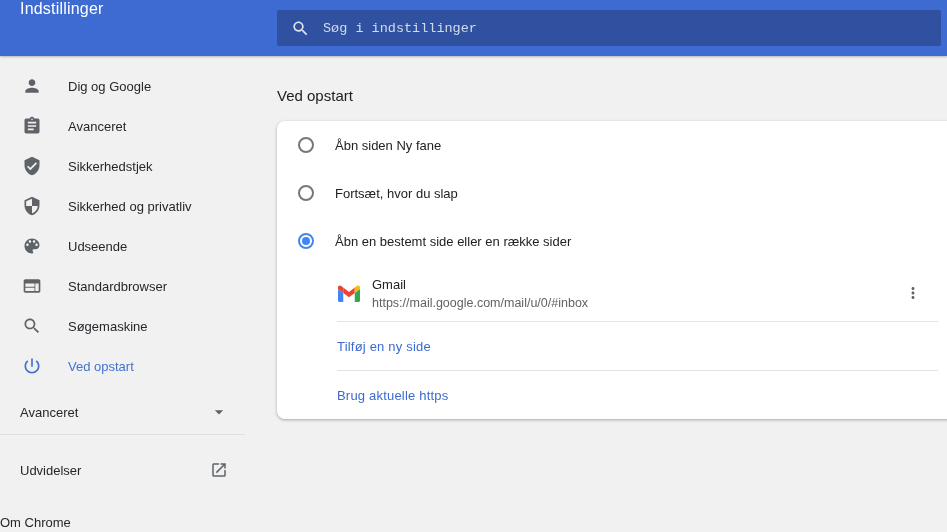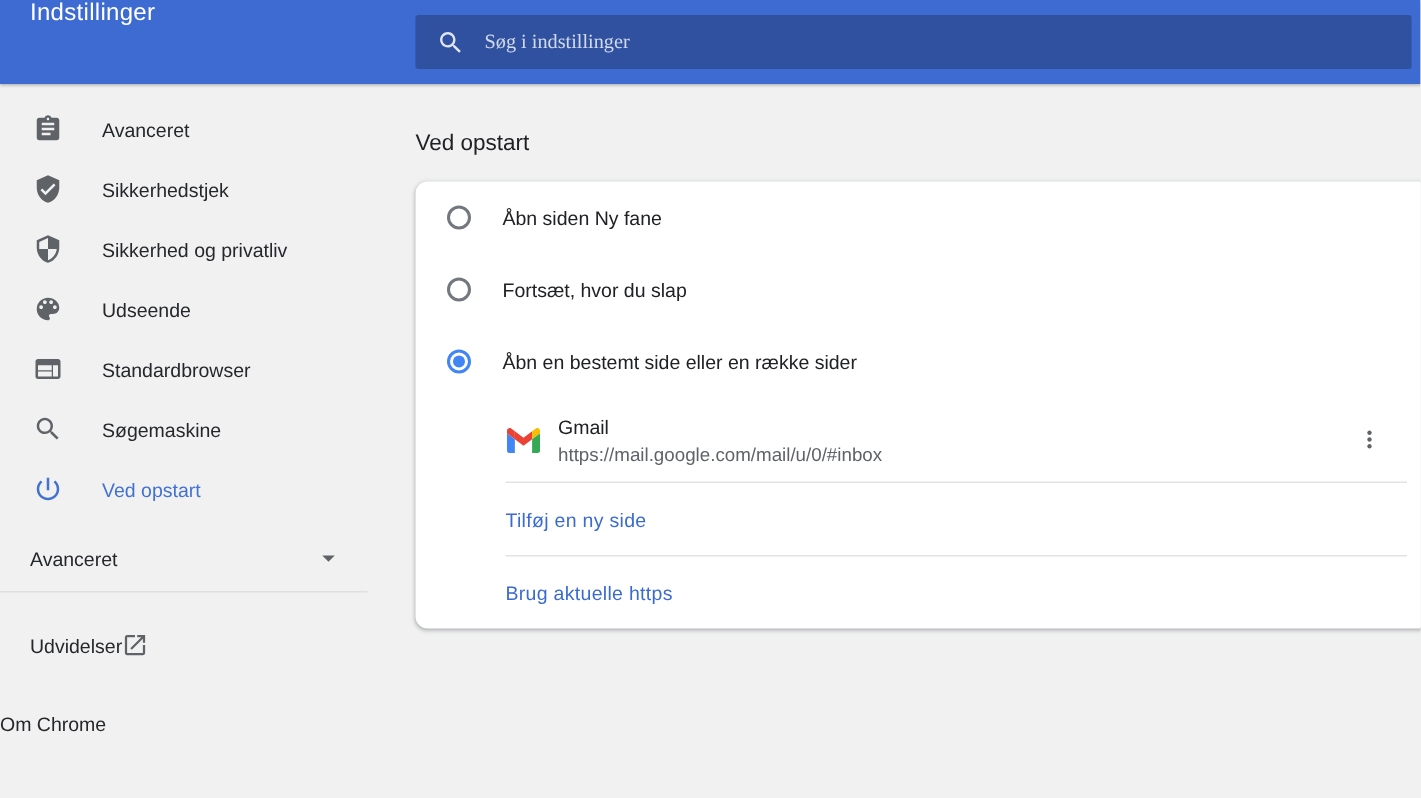--- a/index.html
+++ b/index.html
@@ -15,21 +15,21 @@
   }
   .header-title { color:#ffffff; font-size:16px; margin-left:20px; letter-spacing:.2px; }
   .searchbox {
     position:absolute; left:277px; right:6px; top:10px; height:36px;
     background:#2f519f; border-radius:2px;
     display:flex; align-items:center;
   }
   .searchbox .sicon { width:19px; height:19px; margin-left:14px; fill:rgba(255,255,255,.85); flex:none; }
   .searchbox input {
     flex:1; background:transparent; border:none; outline:none;
-    color:#ffffff; font-size:13.5px; margin-left:13px; font-family:Liberation Serif, serif;
+    color:#ffffff; font-size:13.5px; margin-left:13px; font-family:Liberation Mono, monospace;
   }
   .searchbox input::placeholder { color:rgba(255,255,255,.78); }
 
   
   .content { display:flex; height:476px; }
   .sidebar { width:250px; flex:none; padding-top:10px; }
   .main { flex:1; position:relative; }
 
   
   .nav-item { height:40px; display:flex; align-items:center; cursor:pointer; }
@@ -42,21 +42,21 @@
     height:40px; margin-top:6px; display:flex; align-items:center;
     justify-content:space-between; padding:0 21px 0 20px; cursor:pointer;
   }
   .advanced-row .lbl { font-size:13px; color:#25272b;text-align:center; }
   .advanced-row svg { width:20px; height:20px; fill:#5f6368; }
 
   .side-divider { height:1px; width:245px; background:#dfdfdf; margin-top:2px; }
 
   .ext-row {
     height:40px; margin-top:15px; display:flex; align-items:center;
-    padding:0 22px 0 20px; cursor:pointer;
+    justify-content:space-between; padding:0 22px 0 20px; cursor:pointer;
   }
   .ext-row .lbl { font-size:13px; color:#25272b; }
   .ext-row svg { width:18px; height:18px; fill:#5f6368; }
 
   .about-row { height:40px; display:flex; align-items:flex-end; cursor:pointer; }
   .about-row .lbl { font-size:13px; color:#25272b; }
 
   
   .section-title { margin:30px 0 0 27px; font-size:15px; font-weight:400; color:#202124; line-height:20px; }
   .card {
@@ -105,20 +105,26 @@
         <path d="M15.5 14h-.79l-.28-.27C15.41 12.59 16 11.11 16 9.5 16 5.91 13.09 3 9.5 3S3 5.91 3 9.5 5.91 16 9.5 16c1.61 0 3.09-.59 4.23-1.57l.27.28v.79l5 4.99L20.49 19l-4.99-5zm-6 0C7.01 14 5 11.99 5 9.5S7.01 5 9.5 5 14 7.01 14 9.5 11.99 14 9.5 14z"></path>
       </svg>
       <input type="text" placeholder="Søg i indstillinger" style="">
     </div>
   </div>
 
   <div class="content">
 
     <nav class="sidebar">
 
+      <div class="nav-item">
+        <svg viewBox="0 0 24 24">
+          <path d="M12 12c2.21 0 4-1.79 4-4s-1.79-4-4-4-4 1.79-4 4 1.79 4 4 4zm0 2c-2.67 0-8 1.34-8 4v2h16v-2c0-2.66-5.33-4-8-4z"></path>
+        </svg>
+        <span class="lbl">Dig og Google</span>
+      </div>
 
       <div class="nav-item">
         <svg viewBox="0 0 24 24">
           <path d="M19 3h-4.18C14.4 1.84 13.3 1 12 1c-1.3 0-2.4.84-2.82 2H5c-1.1 0-2 .9-2 2v14c0 1.1.9 2 2 2h14c1.1 0 2-.9 2-2V5c0-1.1-.9-2-2-2zm-7 0c.55 0 1 .45 1 1s-.45 1-1 1-1-.45-1-1 .45-1 1-1zm2 14H7v-2h7v2zm3-4H7v-2h10v2zm0-4H7V7h10v2z"></path>
         </svg>
         <span class="lbl">Avanceret</span>
       </div>
 
       <div class="nav-item">
         <svg viewBox="0 0 24 24">

